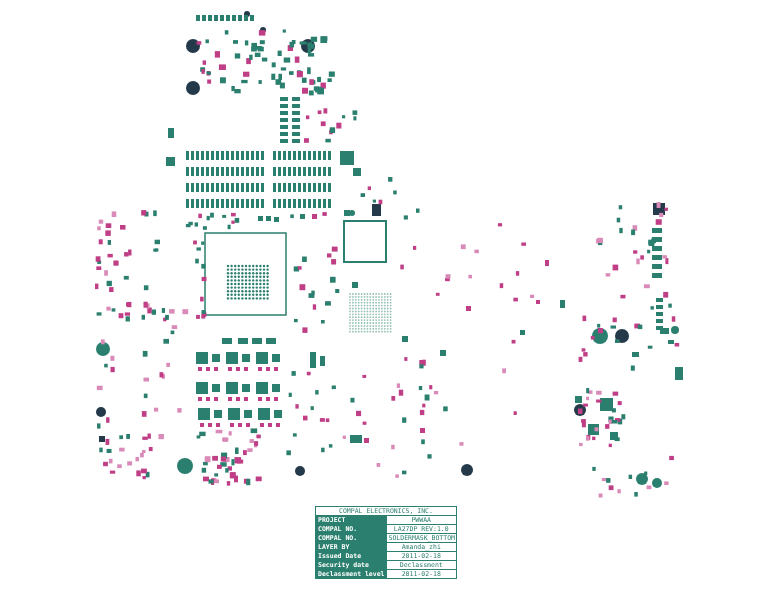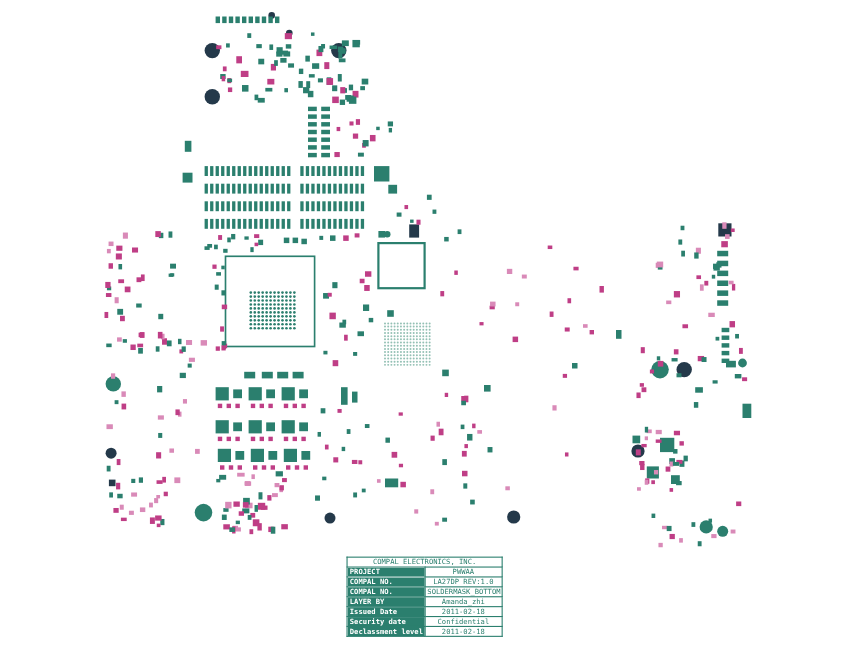--- a/index.html
+++ b/index.html
@@ -1110,21 +1110,21 @@
           <tr>
             <td class="tb-label">LAYER BY</td>
             <td class="tb-value">Amanda_zhi</td>
           </tr>
           <tr>
             <td class="tb-label">Issued Date</td>
             <td class="tb-value">2011-02-18</td>
           </tr>
           <tr>
             <td class="tb-label">Security date</td>
-            <td class="tb-value">Confidential</td>
+            <td class="tb-value">Declassment</td>
           </tr>
           <tr>
             <td class="tb-label">Declassment level</td>
             <td class="tb-value">2011-02-18</td>
           </tr>
         </tbody>
     </table>
   </div>
 
 </div>

